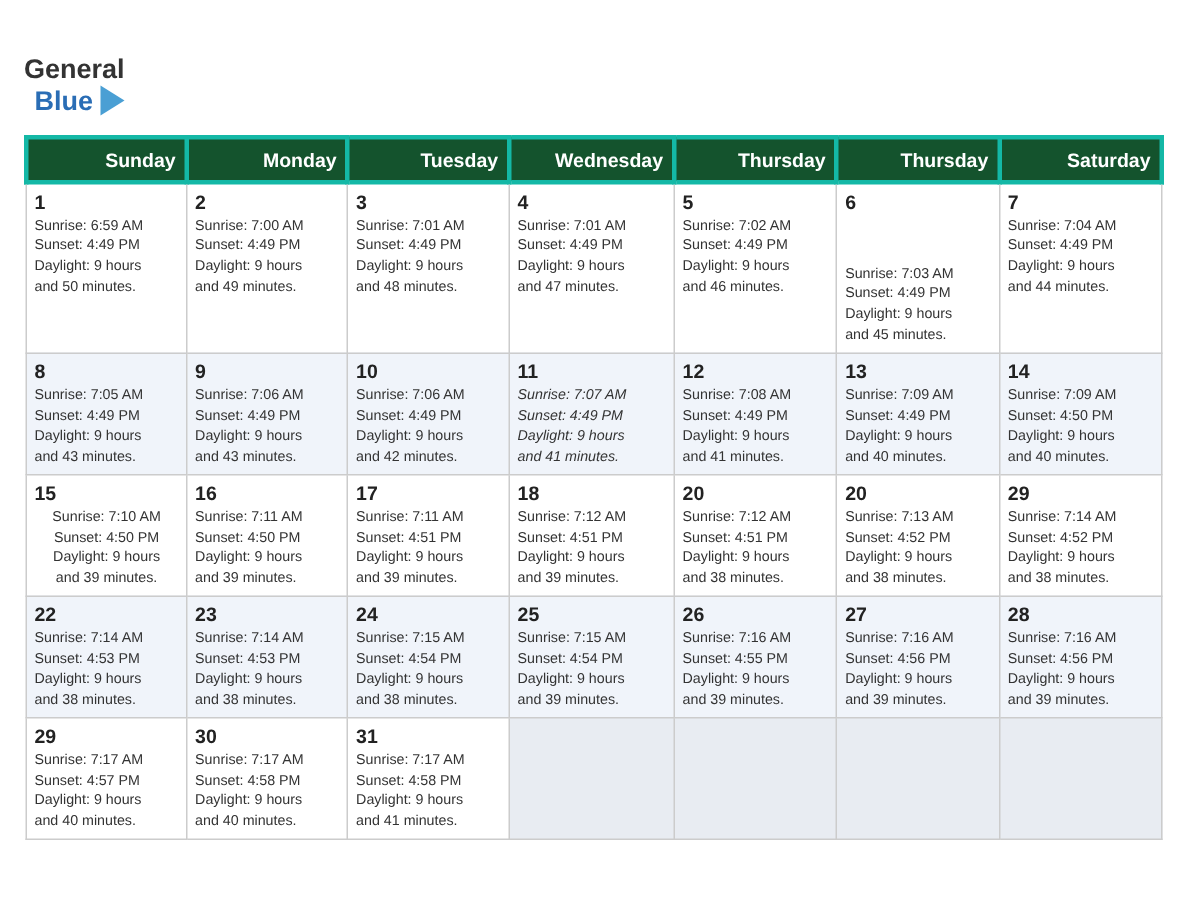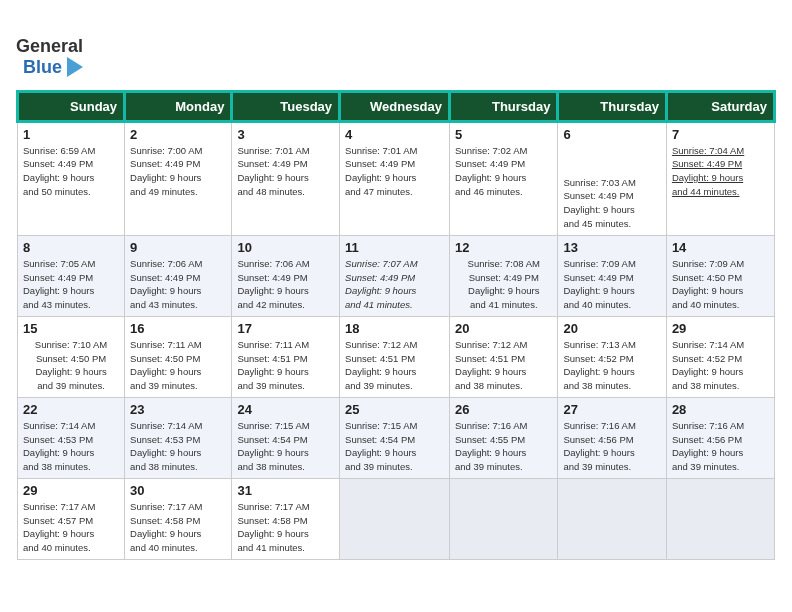--- a/index.html
+++ b/index.html
@@ -149,21 +149,21 @@
         </td>
         <td>
           <span class="day-num">6</span>
           <div class="day-info" style="white-space: pre-line; margin-top: 34px;">Sunrise: 7:03 AM
 Sunset: 4:49 PM
 Daylight: 9 hours
 and 45 minutes.</div>
         </td>
         <td>
           <span class="day-num">7</span>
-          <div class="day-info" style="white-space: pre-line; text-decoration: underline;">Sunrise: 7:04 AM
+          <div class="day-info" style="white-space: pre-line;">Sunrise: 7:04 AM
 Sunset: 4:49 PM
 Daylight: 9 hours
 and 44 minutes.</div>
         </td>
       </tr>
       <tr>
         <td>
           <span class="day-num">8</span>
           <div class="day-info" style="white-space: pre-line;">Sunrise: 7:05 AM
 Sunset: 4:49 PM
@@ -186,21 +186,21 @@
         </td>
         <td>
           <span class="day-num">11</span>
           <div class="day-info" style="white-space: pre-line; font-style: italic;">Sunrise: 7:07 AM
 Sunset: 4:49 PM
 Daylight: 9 hours
 and 41 minutes.</div>
         </td>
         <td>
           <span class="day-num">12</span>
-          <div class="day-info" style="white-space: pre-line; text-align: center;">Sunrise: 7:08 AM
+          <div class="day-info" style="white-space: pre-line;">Sunrise: 7:08 AM
 Sunset: 4:49 PM
 Daylight: 9 hours
 and 41 minutes.</div>
         </td>
         <td>
           <span class="day-num">13</span>
           <div class="day-info" style="white-space: pre-line;">Sunrise: 7:09 AM
 Sunset: 4:49 PM
 Daylight: 9 hours
 and 40 minutes.</div>

